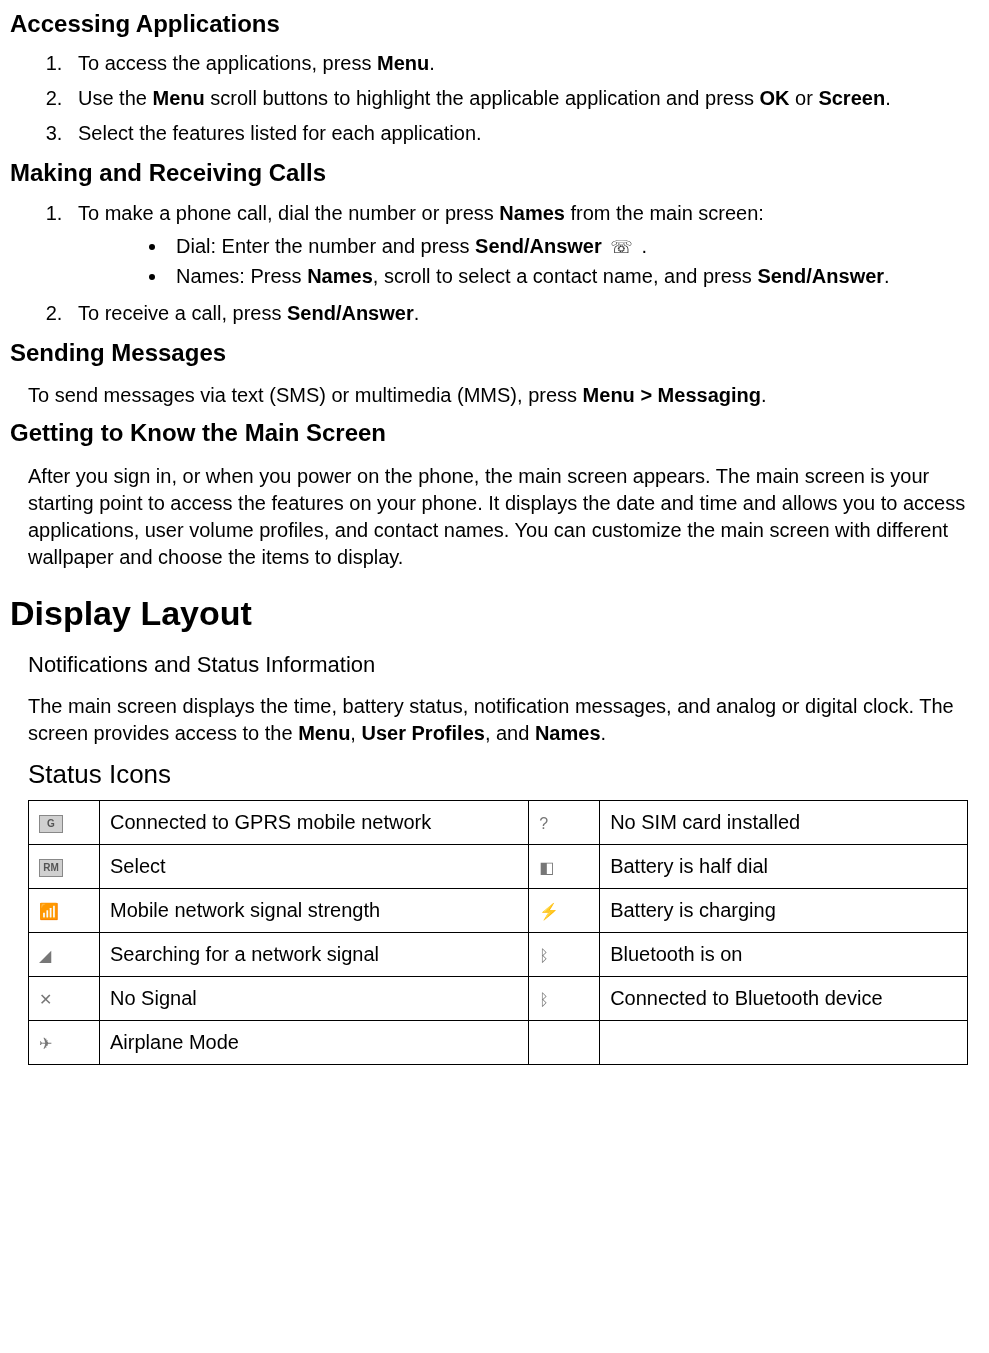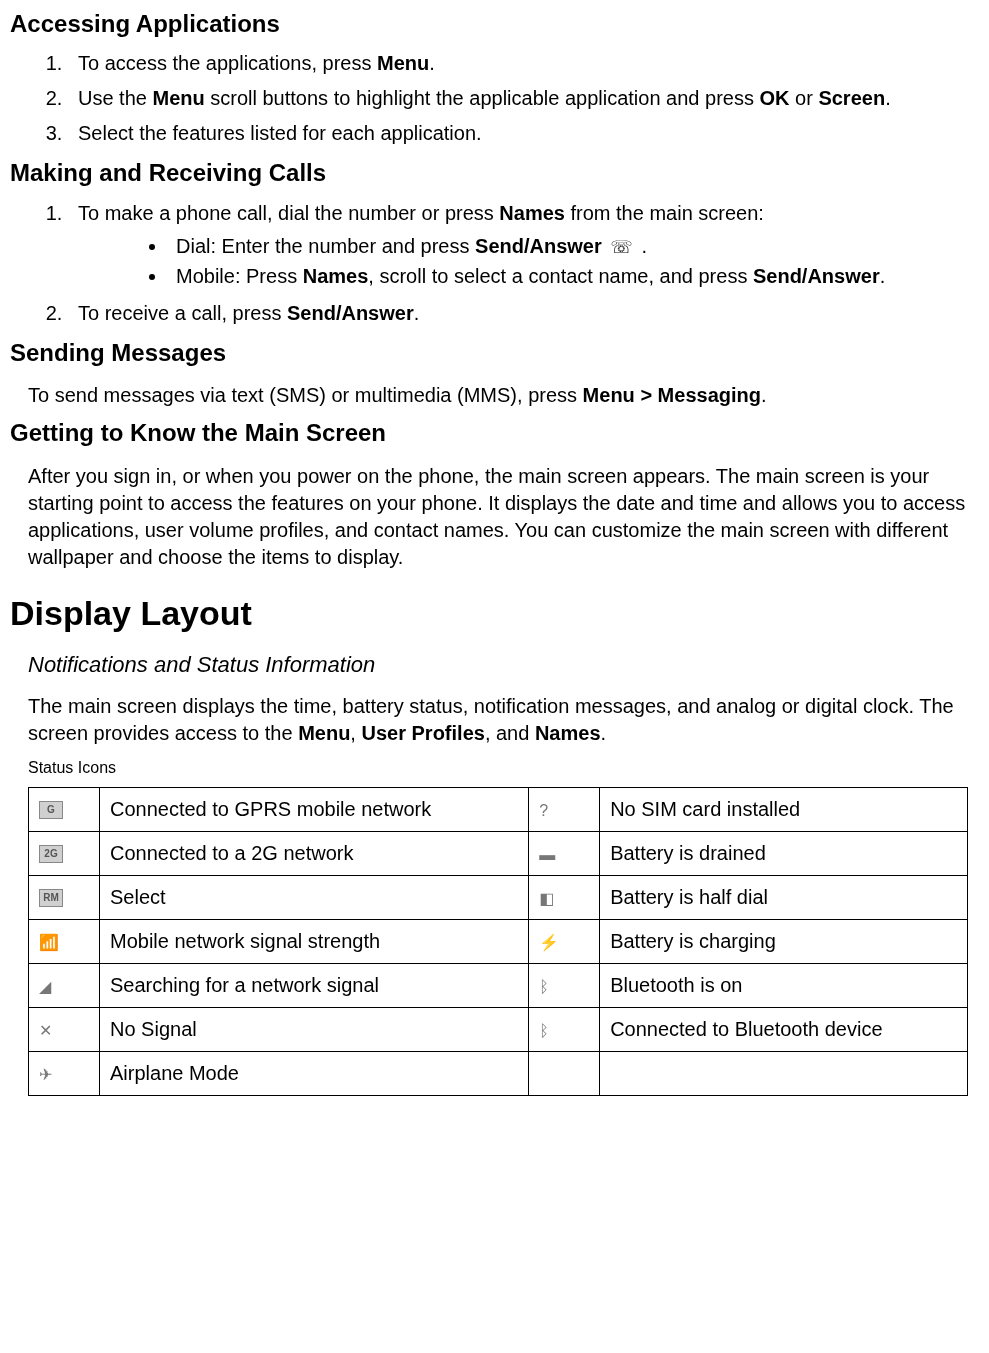--- a/index.html
+++ b/index.html
@@ -18,24 +18,23 @@
   }
   h2 {
     font-size: 34px;
     font-weight: bold;
     margin: 20px 0 8px 0;
   }
   h3 {
     font-size: 22px;
     font-weight: normal;
     margin: 14px 0 8px 18px;
-    font-style: italic;
   }
   h4 {
-    font-size: 16px;
+    font-size: 26px;
     font-weight: normal;
     margin: 10px 0 6px 18px;
   }
   ol {
     margin: 6px 0 10px 28px;
     padding-left: 30px;
   }
   ol li {
     margin: 8px 0;
     padding-left: 10px;
@@ -112,21 +111,21 @@
 
 <h1>Making and Receiving Calls</h1>
 <ol>
   <li>
     <span>To make a phone call, dial the number or press </span><span class="bold">Names</span><span> from the main screen:</span>
     <ul class="bullets">
       <li>
         <span>Dial: Enter the number and press </span><span class="bold">Send/Answer</span> <span class="phone-glyph">☏</span><span> .</span>
       </li>
       <li>
-        <span>Mobile: Press </span><span class="bold">Names</span><span>, scroll to select a contact name, and press </span><span class="bold">Send/Answer</span><span>.</span>
+        <span>Names: Press </span><span class="bold">Names</span><span>, scroll to select a contact name, and press </span><span class="bold">Send/Answer</span><span>.</span>
       </li>
     </ul>
   </li>
   <li>
     <span>To receive a call, press </span><span class="bold">Send/Answer</span><span>.</span>
   </li>
 </ol>
 
 <h1>Sending Messages</h1>
 <p class="body">
@@ -143,26 +142,20 @@
 </p>
 <h4>Status Icons</h4>
 
 <table class="icons">
   <tbody id="icons-body">
       <tr>
         <td class="iconcell"><span class="icon-box">G</span></td>
         <td>Connected to GPRS mobile network</td>
         <td class="iconcell"><span class="icon-plain">?</span></td>
         <td>No SIM card installed</td>
-      </tr>
-      <tr>
-        <td class="iconcell"><span class="icon-box">2G</span></td>
-        <td>Connected to a 2G network</td>
-        <td class="iconcell"><span class="icon-plain">▬</span></td>
-        <td>Battery is drained</td>
       </tr>
       <tr>
         <td class="iconcell"><span class="icon-box">RM</span></td>
         <td>Select</td>
         <td class="iconcell"><span class="icon-plain">◧</span></td>
         <td>Battery is half dial</td>
       </tr>
       <tr>
         <td class="iconcell"><span class="icon-plain">📶</span></td>
         <td>Mobile network signal strength</td>

